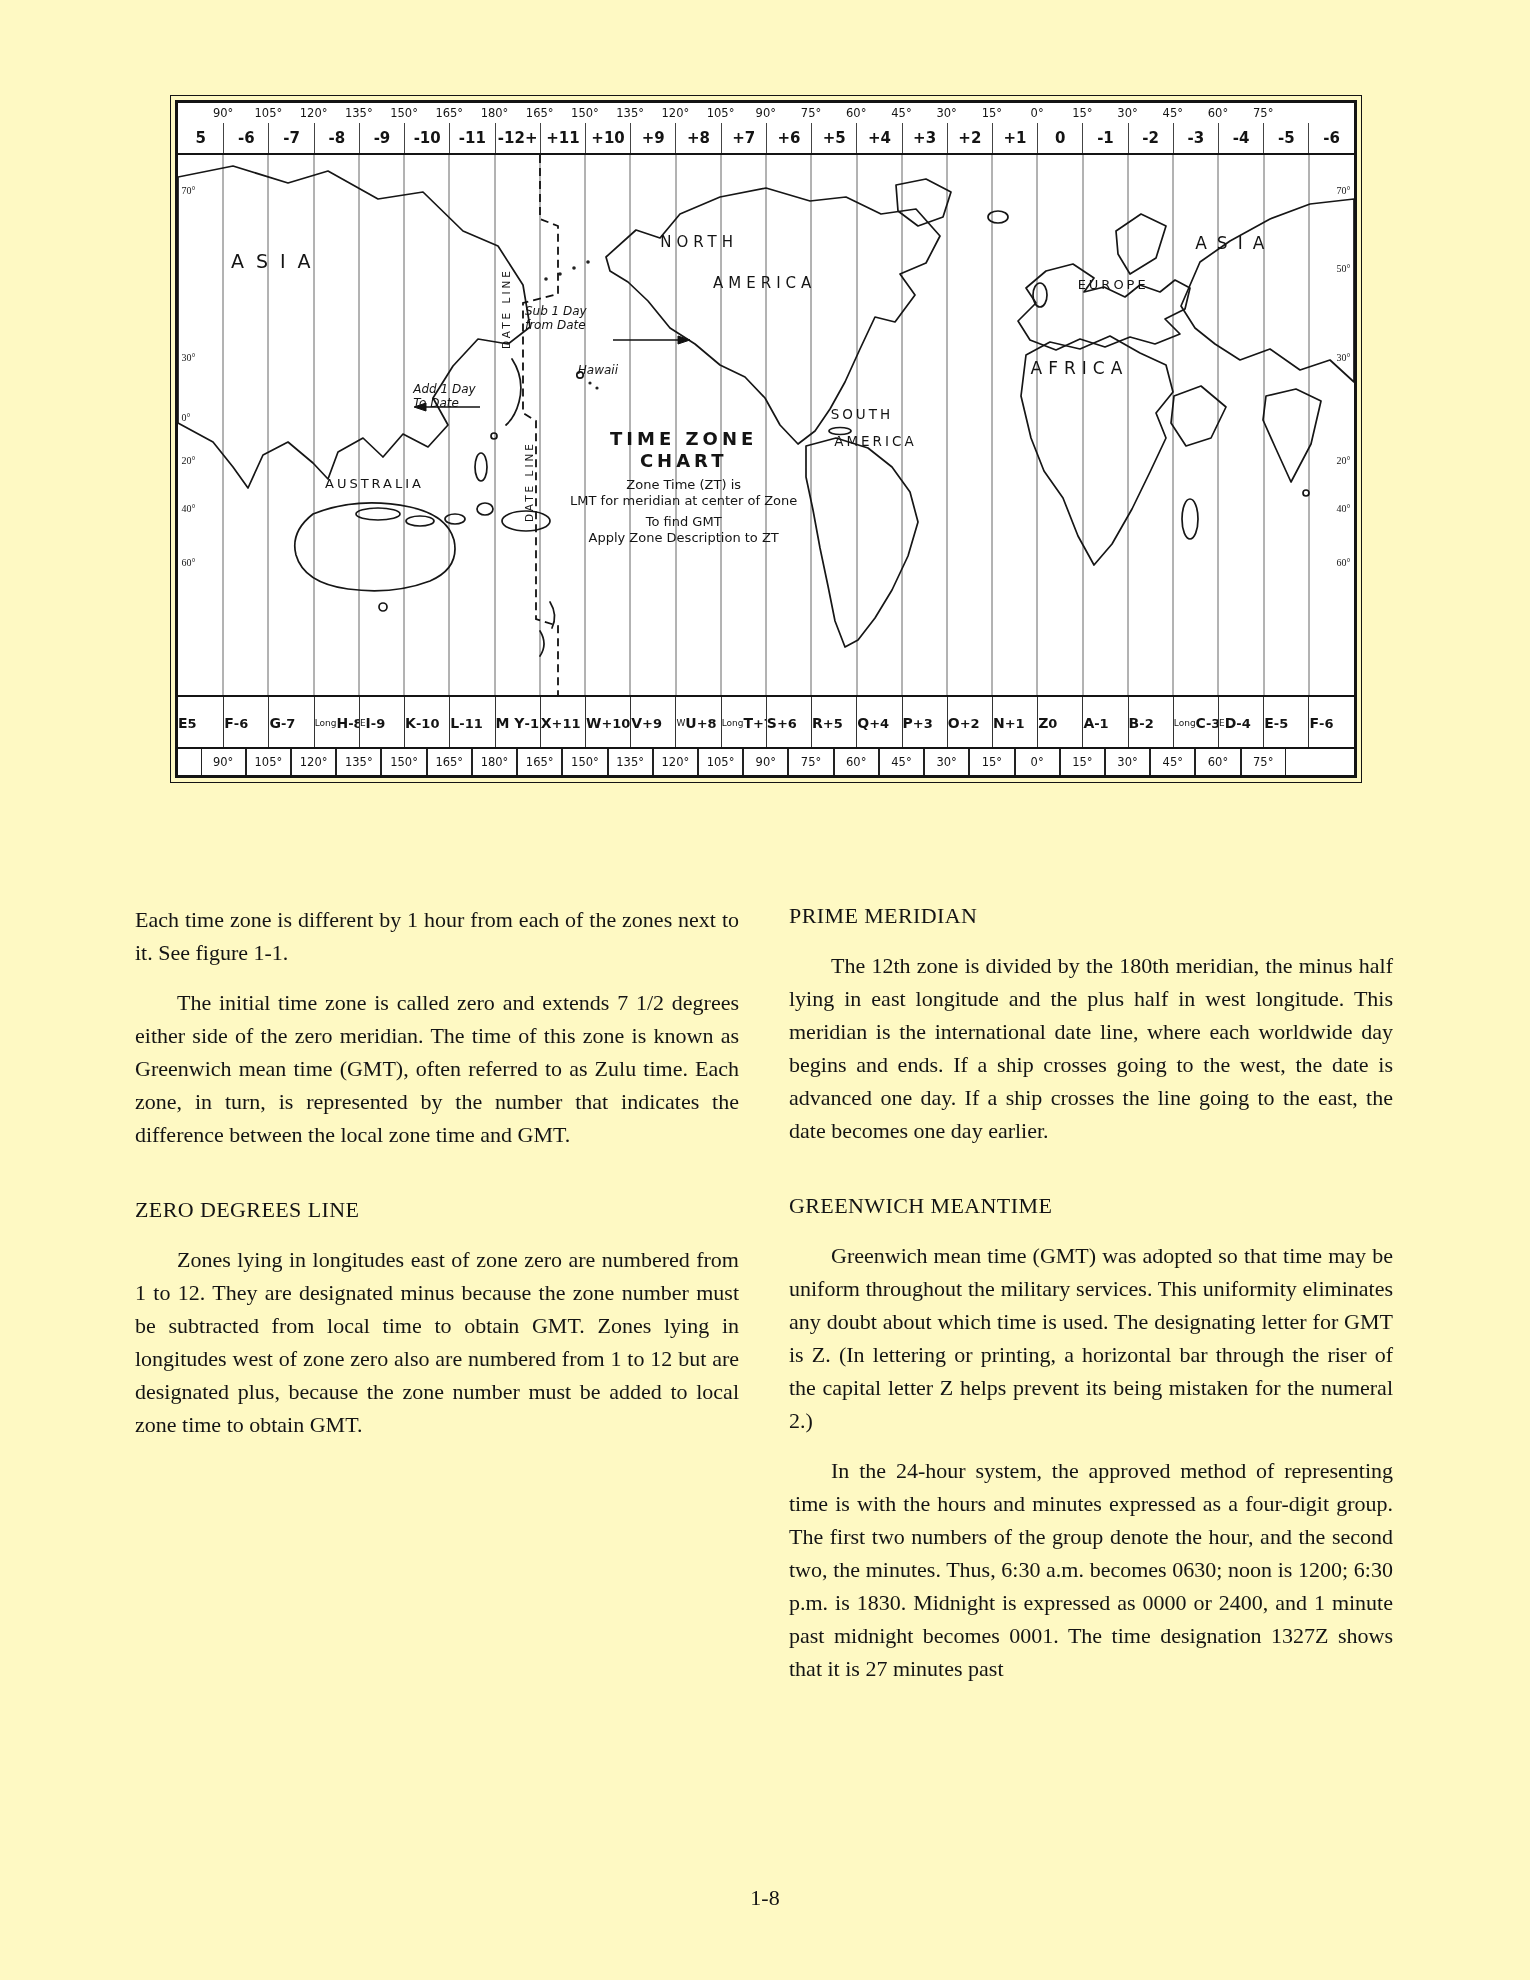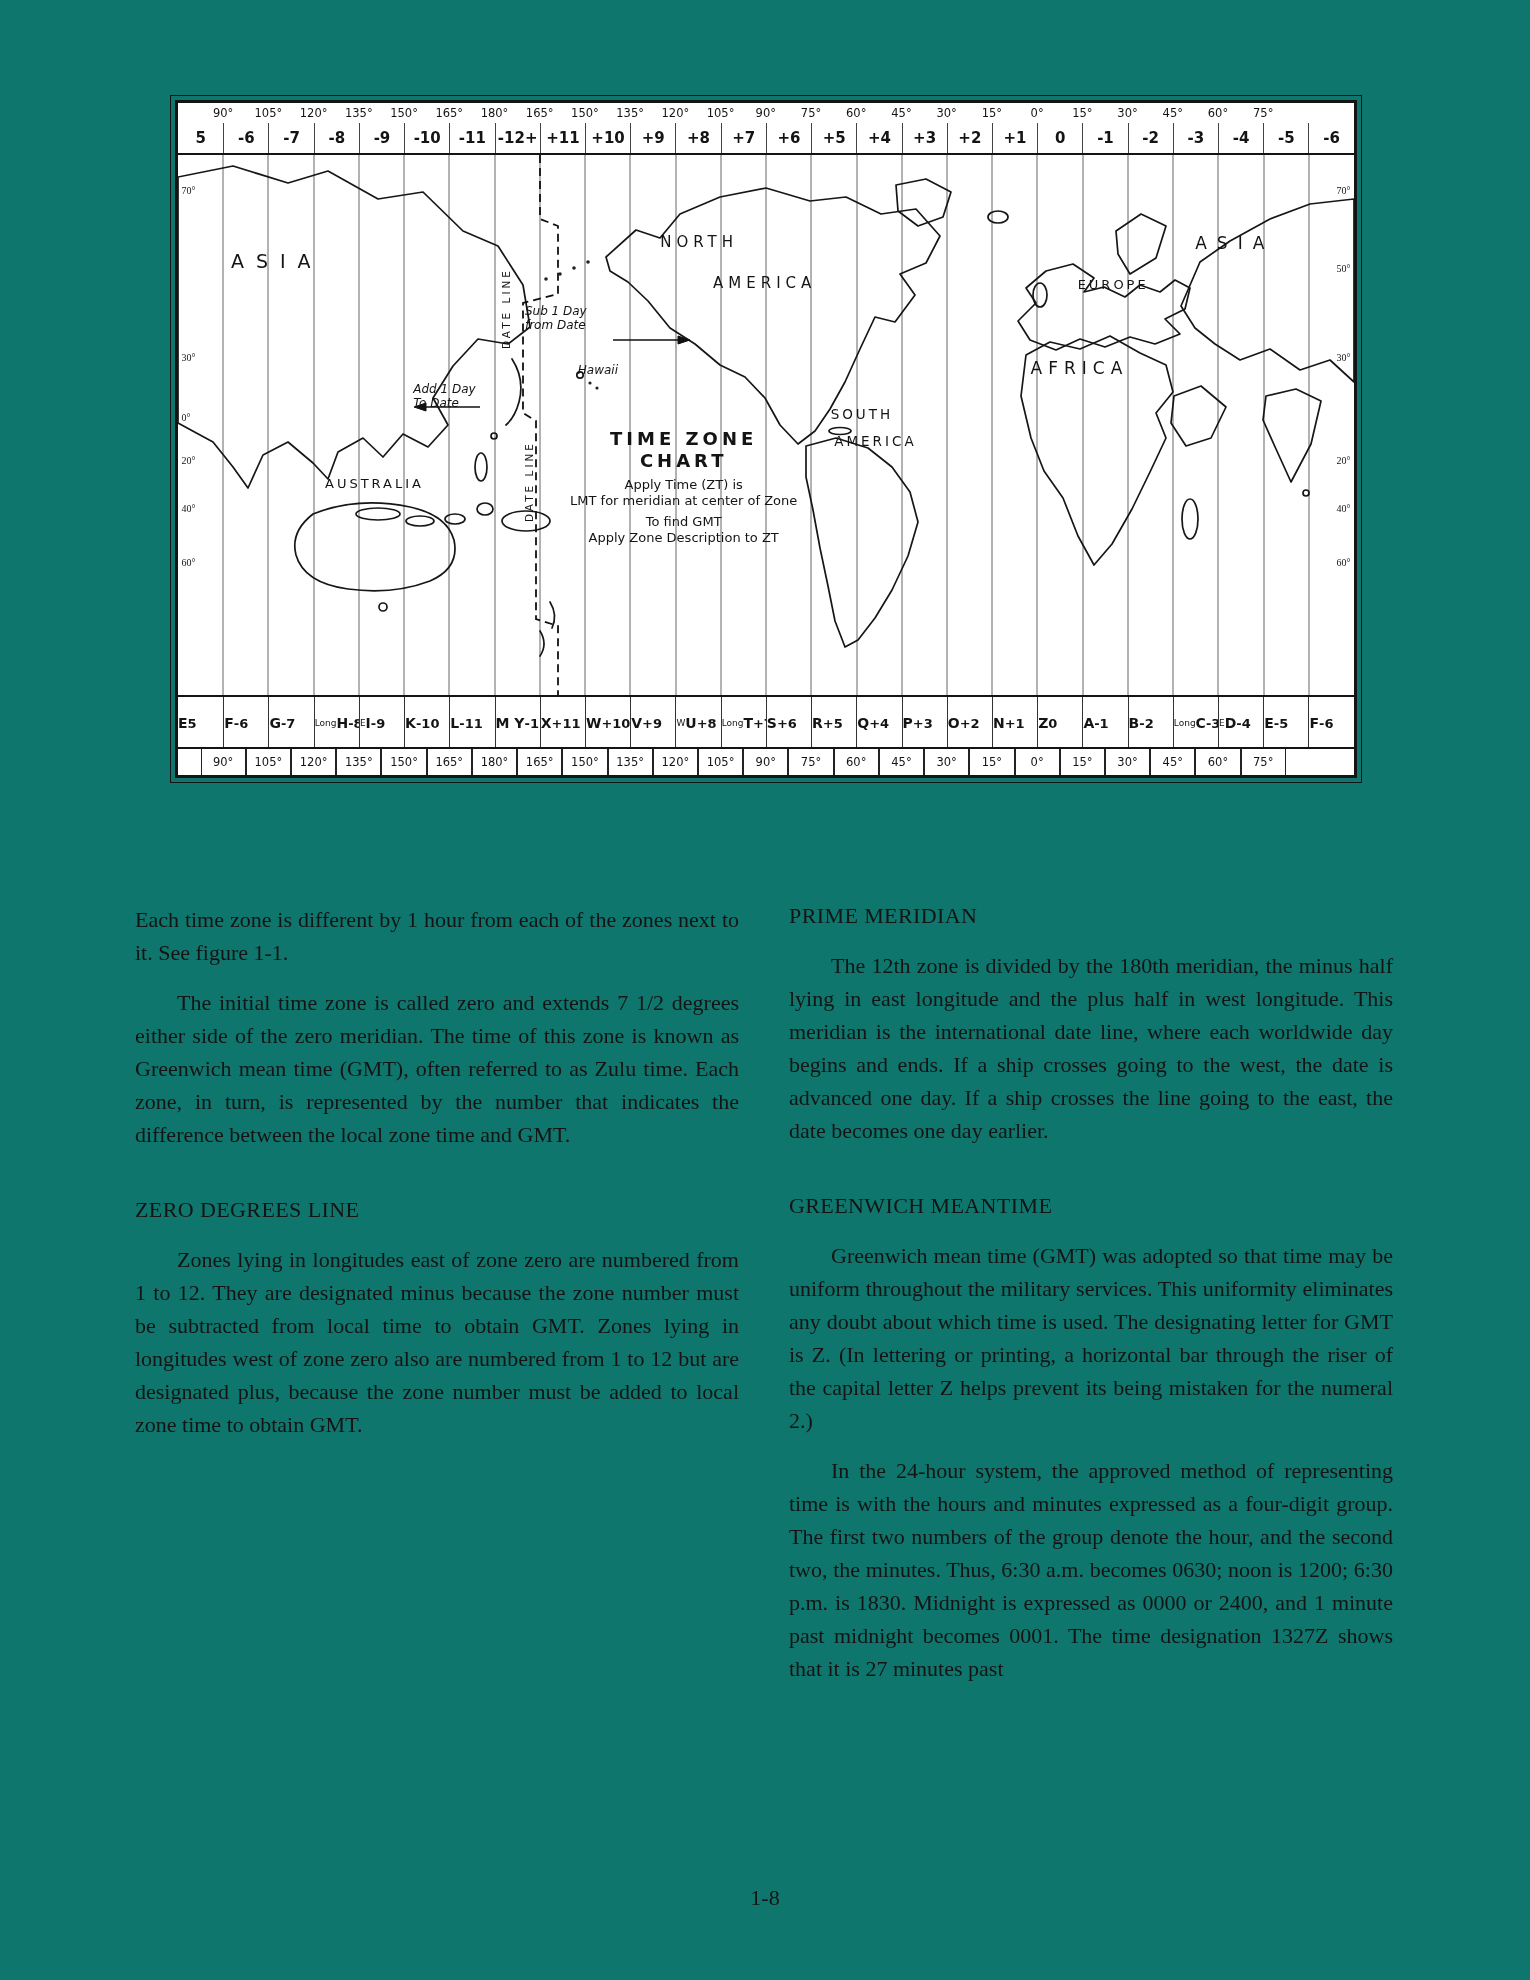--- a/index.html
+++ b/index.html
@@ -1,17 +1,17 @@
 <!DOCTYPE html>
 <html><head>
 <meta charset="utf-8">
 <style>
   html,body{margin:0;padding:0;background:#ffffff;}
   body{width:1530px;height:1980px;overflow:hidden;font-family:"Liberation Serif",serif;color:#141414;}
-  .page{position:relative;width:1530px;height:1980px;background:#0f766e;}
+  .page{position:relative;width:1530px;height:1980px;background:#fef9c3;}
 
   
   .figure-wrap{position:absolute;left:175px;top:100px;width:1182px;}
   .map-frame{border:3px solid #141414;outline:1.5px solid #141414;outline-offset:4px;background:#fff;}
   .row-topdeg{display:flex;height:20px;align-items:center;font-family:"DejaVu Sans",sans-serif;font-size:11.5px;}
   .row-topdeg::before{content:"";flex:0 0 1.92%;}
   .tdcell{flex:0 0 3.846%;text-align:center;white-space:nowrap;}
   .row-zones{display:flex;height:30px;line-height:30px;font-family:"DejaVu Sans",sans-serif;font-size:15px;font-weight:bold;border-bottom:2px solid #141414;}
   .zcell{width:calc(100%/26);text-align:center;border-left:1px solid #444;box-sizing:border-box;white-space:nowrap;overflow:hidden;}
   .zcell:first-child{border-left:none;}
@@ -198,21 +198,21 @@
           <div>from Date</div>
         </div>
         <div class="note note-add">
           <div>Add 1 Day</div>
           <div>To Date</div>
         </div>
 
         <div class="titleblock">
           <div class="tb-big">TIME ZONE</div>
           <div class="tb-big">CHART</div>
-          <div class="tb-small">Apply Time (ZT) is</div>
+          <div class="tb-small">Zone Time (ZT) is</div>
           <div class="tb-small">LMT for meridian at center of Zone</div>
           <div class="tb-small" style="margin-top:5px">To find GMT</div>
           <div class="tb-small">Apply Zone Description to ZT</div>
         </div>
 
         <span class="latlbl ll lat0">70°</span>
         <span class="latlbl ll lat1">30°</span>
         <span class="latlbl ll lat2">0°</span>
         <span class="latlbl ll lat3">20°</span>
         <span class="latlbl ll lat4">40°</span>

